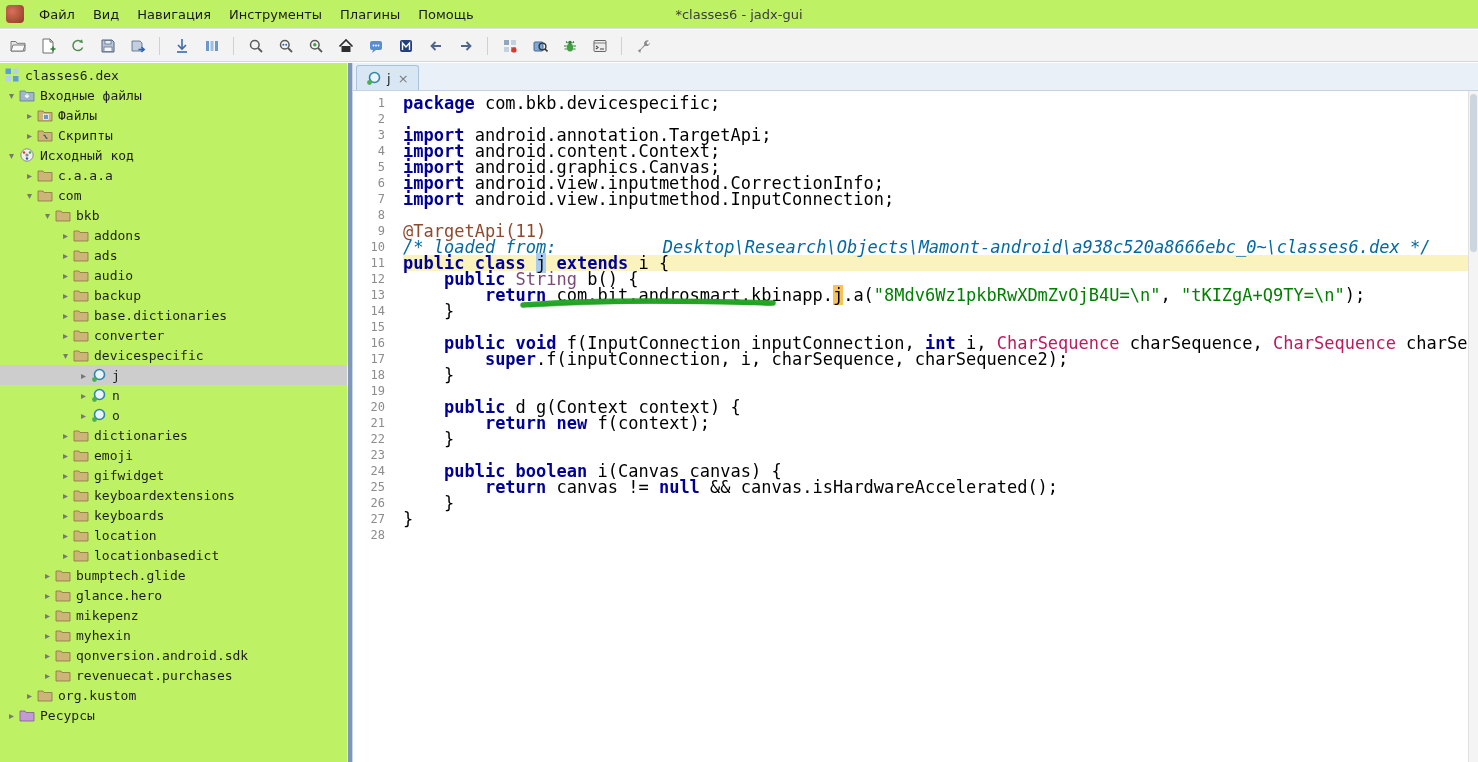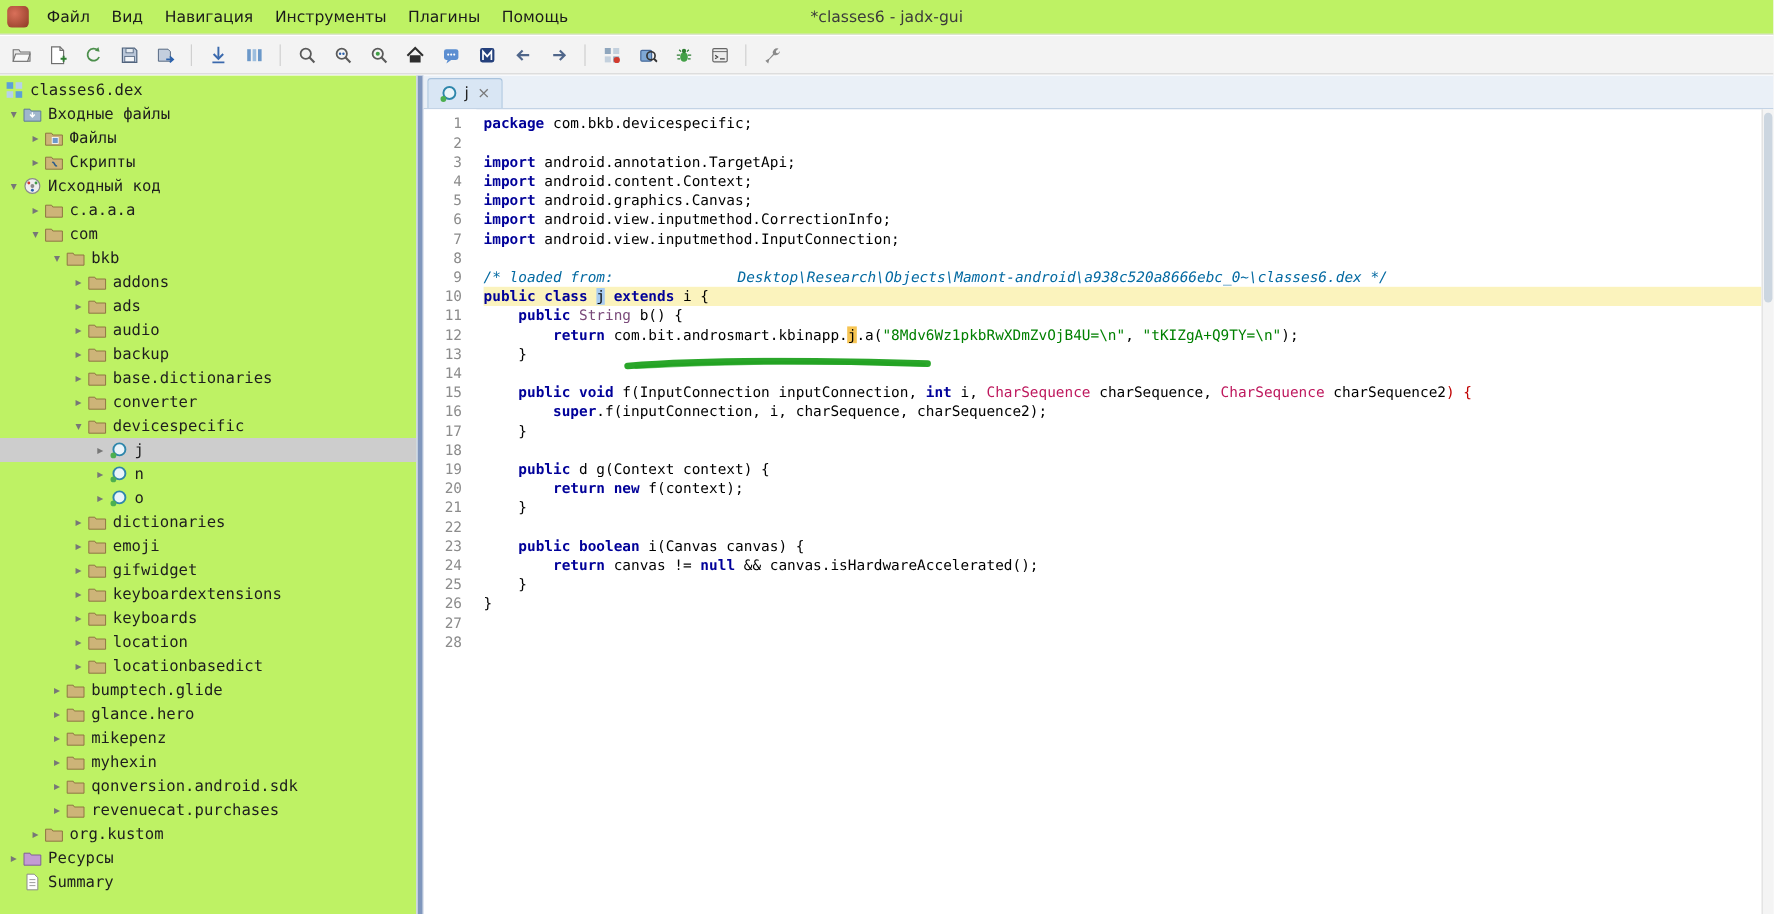--- a/index.html
+++ b/index.html
@@ -32,21 +32,21 @@
   
   .editor-col{flex:1;position:relative;background:#fff;min-width:0}
   .tabbar{height:28px;background:#eaf0f7;border-bottom:1px solid #c3d3e5;display:flex;align-items:flex-end;padding-left:3px}
   .tab{height:25px;background:#d9e6f4;border:1px solid #a9c3dd;border-bottom:none;border-radius:3px 3px 0 0;display:flex;align-items:center;gap:5px;padding:0 9px;font-size:13px;color:#222}
   .tabicon svg{display:block}
   .tabclose{color:#7a7a7a;font-size:13px;margin-left:2px;cursor:default}
 
   .editor{position:absolute;top:28px;left:0;right:10px;bottom:0;display:flex;overflow:hidden}
   .gutter{width:44px;flex:none;padding-top:4px;background:#fff}
   .gln{height:16px;line-height:16px;text-align:right;padding-right:12px;font-family:"DejaVu Sans Mono",monospace;font-size:12px;color:#8c8c8c}
-  .code{flex:1;min-width:0;padding-top:4px;padding-left:6px;font-family:"DejaVu Sans Mono",monospace;font-size:12px;color:#000}
+  .code{flex:1;min-width:0;padding-top:4px;padding-left:6px;font-family:"DejaVu Sans Mono",monospace;font-size:17px;color:#000}
   .cl{height:16px;line-height:16px;white-space:pre}
   .cl.cur{background:#fbf3bd}
 
   .tk-k{color:#000099;font-weight:bold}
   .tk-p{color:#000}
   .tk-s{color:#008000}
   .tk-c{color:#0369a1;font-style:italic}
   .tk-a{color:#8c4a2f}
   .tk-ty{color:#7a4a7a}
   .tk-t2{color:#be185d}
@@ -521,30 +521,20 @@
           <span class="tlabel">org.kustom</span>
         </div>
         <div class="tree-row" style="padding-left: 4px;">
           <span class="arrow">▸</span>
           <span class="ticon">
             <svg width="16" height="16" viewBox="0 0 16 16">
               <path d="M1 4h5l1 1.5h8V14H1z" fill="#c39bd3" stroke="#7d5c96" stroke-width=".8"></path>
             </svg>
           </span>
           <span class="tlabel">Ресурсы</span>
-        </div>
-        <div class="tree-row" style="padding-left: 4px;">
-          <span class="arrow"></span>
-          <span class="ticon">
-            <svg width="16" height="16" viewBox="0 0 16 16">
-              <path d="M3.5 1.5h6l3 3v10h-9z" fill="#fdfdfd" stroke="#8a8a8a" stroke-width=".8"></path>
-              <path d="M5.5 6h5M5.5 8.5h5M5.5 11h5" stroke="#9a9a9a" stroke-width=".8"></path>
-            </svg>
-          </span>
-          <span class="tlabel">Summary</span>
         </div>
       </div>
     <div class="divider"></div>
     <div class="editor-col">
       <div class="tabbar">
         <div class="tab">
           <span class="tabicon" id="tab-class-icon">
               <svg width="16" height="16" viewBox="0 0 16 16">
                 <circle cx="8.5" cy="7.5" r="5" fill="#eaf4fa" stroke="#2e86ab" stroke-width="1.6"></circle>
                 <circle cx="3.5" cy="12.5" r="2.4" fill="#4caf50"></circle>
@@ -587,20 +577,21 @@
           </div>
         <div class="code">
             <div class="cl"><span class="tk-k">package</span><span class="tk-p"> com.bkb.devicespecific;</span></div>
             <div class="cl"></div>
             <div class="cl"><span class="tk-k">import</span><span class="tk-p"> android.annotation.TargetApi;</span></div>
             <div class="cl"><span class="tk-k">import</span><span class="tk-p"> android.content.Context;</span></div>
             <div class="cl"><span class="tk-k">import</span><span class="tk-p"> android.graphics.Canvas;</span></div>
             <div class="cl"><span class="tk-k">import</span><span class="tk-p"> android.view.inputmethod.CorrectionInfo;</span></div>
             <div class="cl"><span class="tk-k">import</span><span class="tk-p"> android.view.inputmethod.InputConnection;</span></div>
             <div class="cl"></div>
+            <div class="cl"><span class="tk-a">@TargetApi(11)</span></div>
             <div class="cl"><span class="tk-c">/* loaded from: </span><span class="tk-gap"></span><span class="tk-c">Desktop\Research\Objects\Mamont-android\a938c520a8666ebc_0~\classes6.dex */</span></div>
             <div class="cl cur"><span class="tk-k">public class </span><span class="tk-mb">j</span><span class="tk-k"> extends </span><span class="tk-p">i {</span></div>
             <div class="cl"><span class="tk-p">    </span><span class="tk-k">public </span><span class="tk-ty">String</span><span class="tk-p"> b() {</span></div>
             <div class="cl"><span class="tk-p">        </span><span class="tk-k">return</span><span class="tk-p"> com.bit.androsmart.kbinapp.</span><span class="tk-mo">j</span><span class="tk-p">.a(</span><span class="tk-s">"8Mdv6Wz1pkbRwXDmZvOjB4U=\n"</span><span class="tk-p">, </span><span class="tk-s">"tKIZgA+Q9TY=\n"</span><span class="tk-p">);</span></div>
             <div class="cl"><span class="tk-p">    }</span></div>
             <div class="cl"></div>
             <div class="cl"><span class="tk-p">    </span><span class="tk-k">public void</span><span class="tk-p"> f(InputConnection inputConnection, </span><span class="tk-k">int</span><span class="tk-p"> i, </span><span class="tk-t2">CharSequence</span><span class="tk-p"> charSequence, </span><span class="tk-t2">CharSequence</span><span class="tk-p"> charSequence2</span><span class="tk-e">) {</span></div>
             <div class="cl"><span class="tk-p">        </span><span class="tk-k">super</span><span class="tk-p">.f(inputConnection, i, charSequence, charSequence2);</span></div>
             <div class="cl"><span class="tk-p">    }</span></div>
             <div class="cl"></div>

